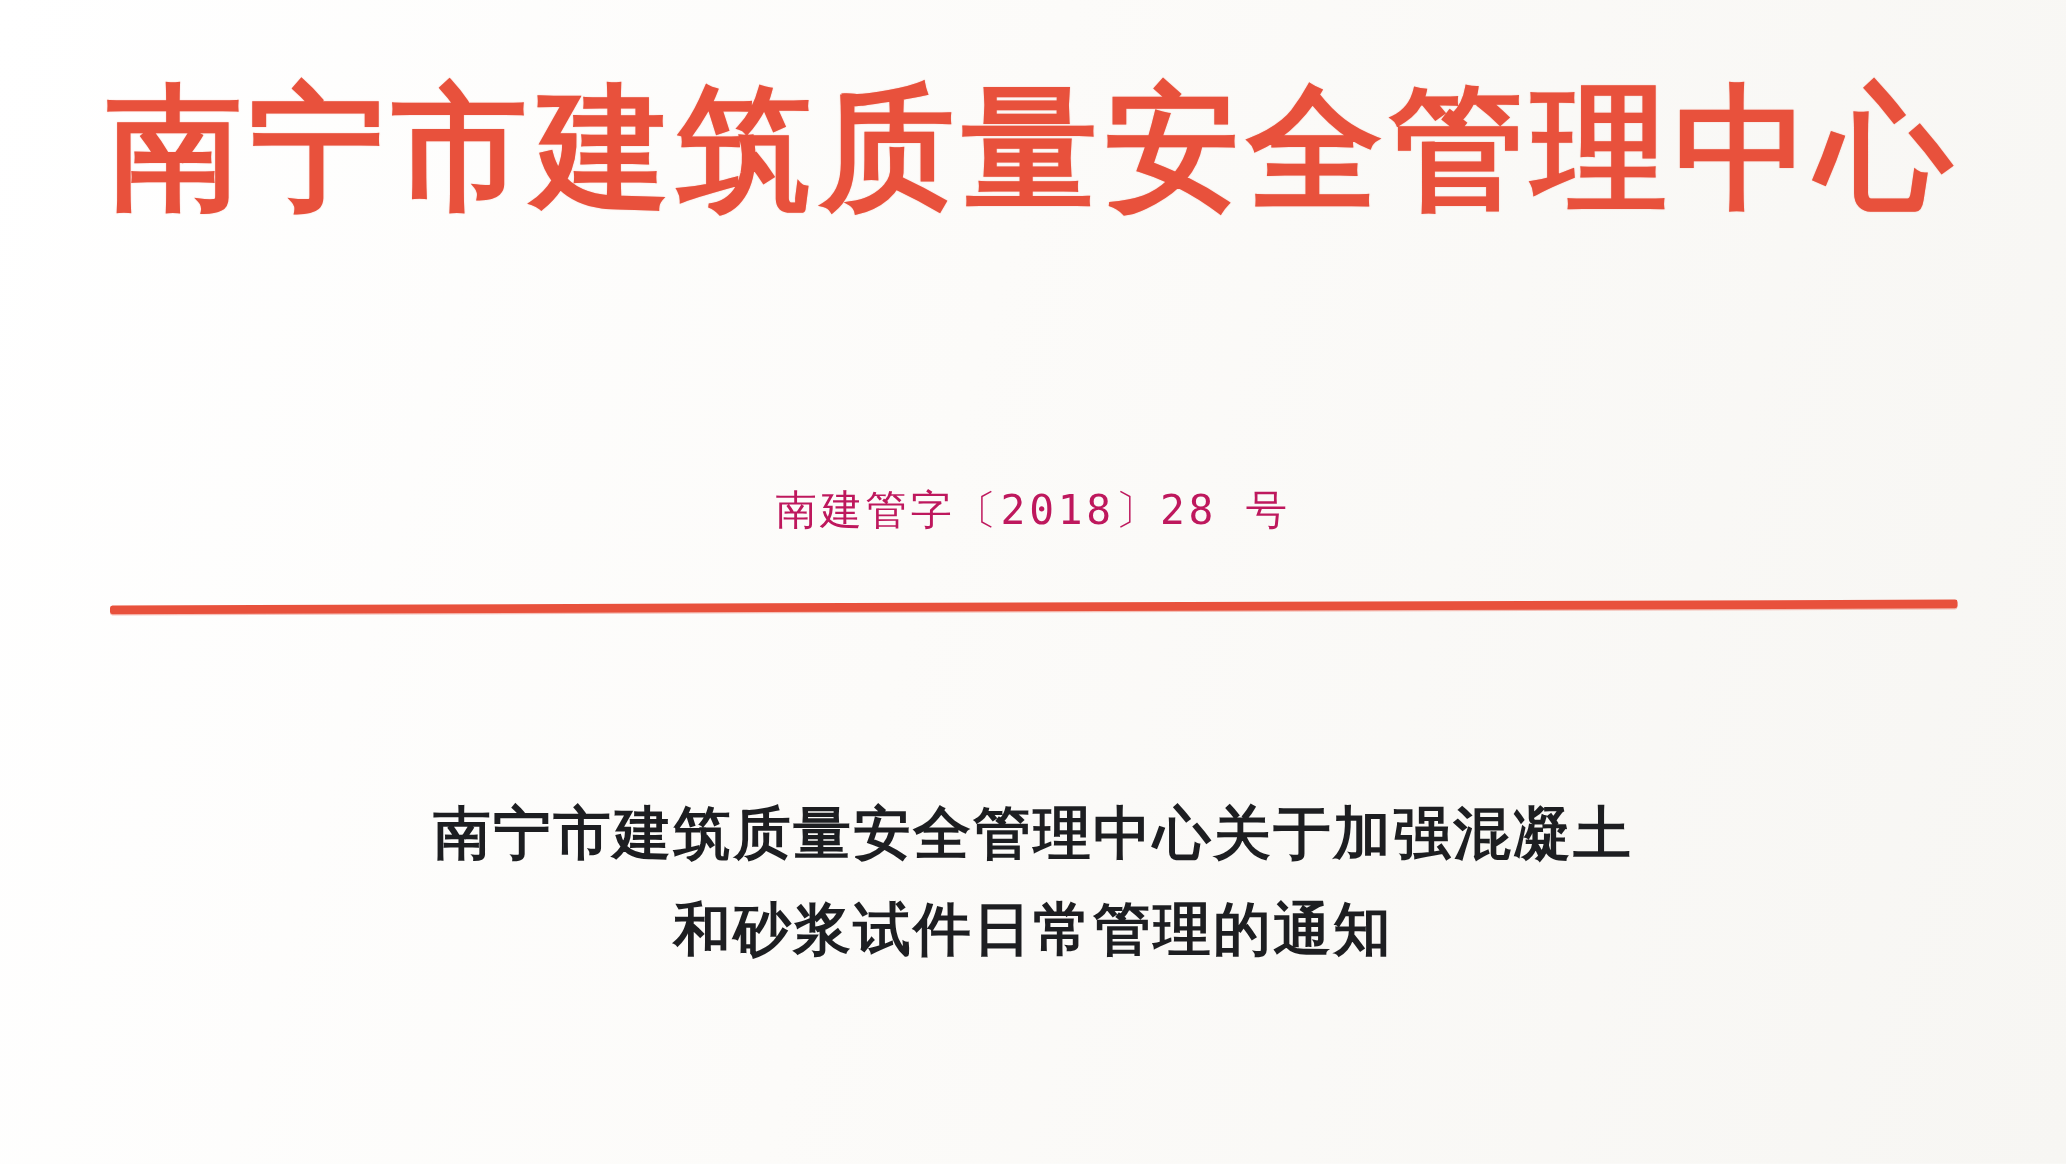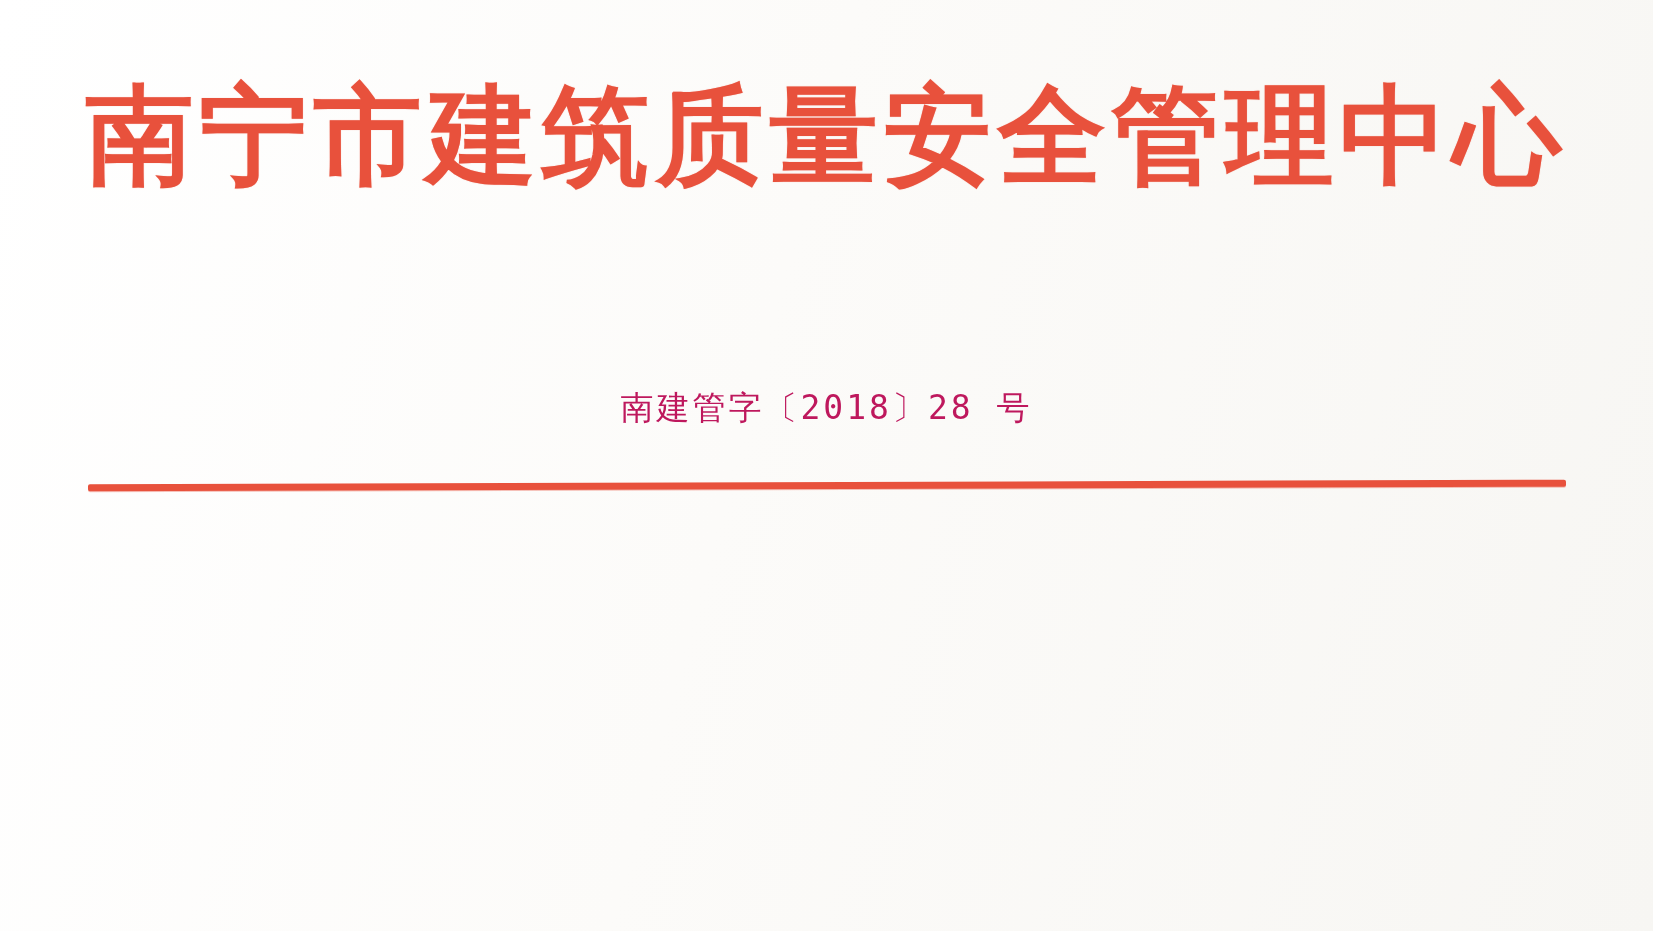--- a/index.html
+++ b/index.html
@@ -28,21 +28,21 @@
     background: linear-gradient(105deg, #ffffff 0%, #fcfbf9 45%, #f7f6f3 100%);
     pointer-events: none;
   }
   .content {
     position: relative;
     z-index: 2;
   }
 
   .masthead {
     position: absolute;
-    top: 72px;
+    top: 56px;
     left: 0;
     width: 100%;
     text-align: center;
     color: #e8513c;
     font-family: "DejaVu Serif", "Liberation Serif", serif;
     font-weight: bold;
     font-size: 108px;
     letter-spacing: 6px;
     line-height: 1.18;
     text-shadow: 0 0 1px rgba(232,81,60,0.45);
@@ -98,16 +98,18 @@
 <div class="page">
   <div class="content">
 
     <div class="masthead">南宁市建筑质量安全管理中心</div>
 
     <div class="docnumber">南建管字〔2018〕28 号</div>
 
     <div class="rule"></div>
 
     <div class="title">
+      <span class="line">南宁市建筑质量安全管理中心关于加强混凝土</span>
+      <span class="line">和砂浆试件日常管理的通知</span>
     </div>
 
   </div>
 </div>
 
 </body></html>

